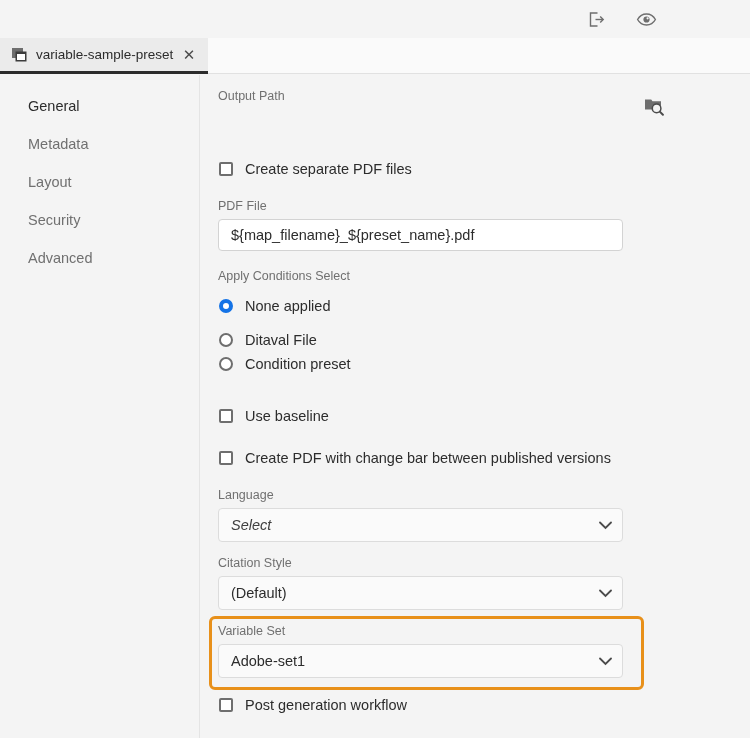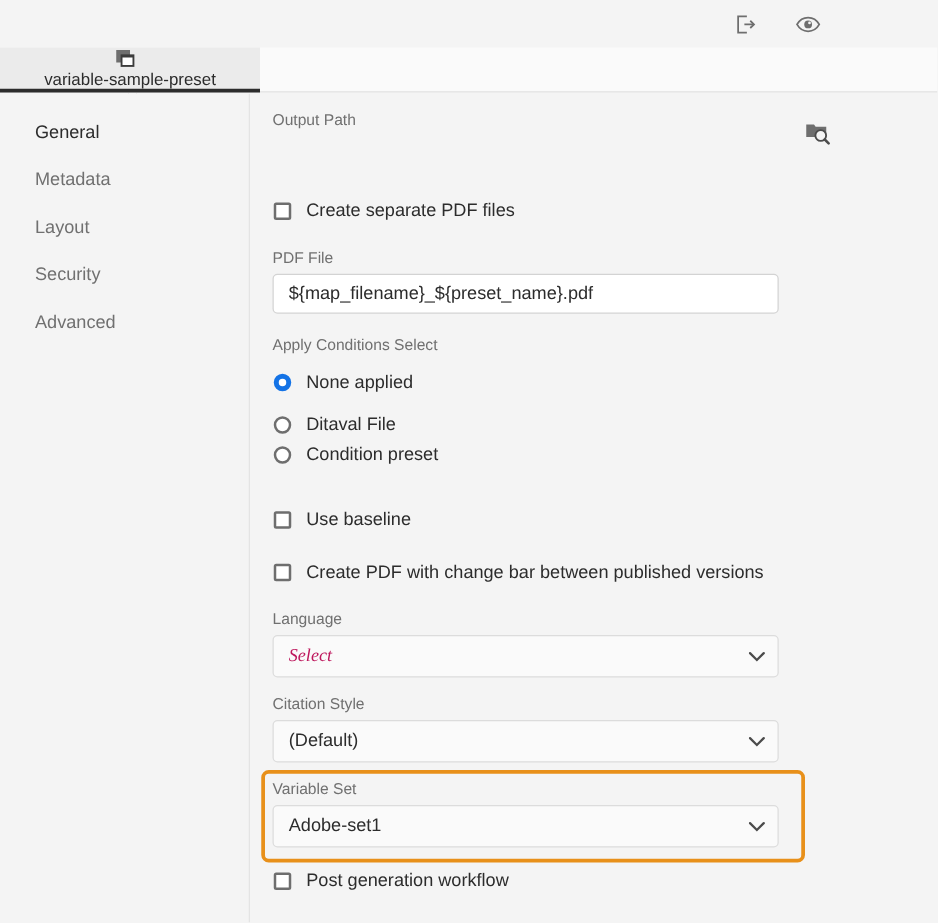--- a/index.html
+++ b/index.html
@@ -36,21 +36,20 @@
     border-bottom: 1px solid #e1e1e1;
   }
   .tab {
     position: absolute; left: 0; top: 0;
     height: 36px; width: 208px;
     background: #ebebeb;
     border-bottom: 3px solid #2c2c2c;
     display: flex; align-items: center;
     padding: 0 10px 0 10px;
     cursor: pointer;
-    flex-direction: column;
   }
   .tab-icon {
     width: 18px; height: 18px; flex: none;
     display: flex; align-items: center; justify-content: center;
     margin-right: 8px;
   }
   .tab-label {
     font-size: 13.5px;
     color: #2c2c2c;
     white-space: nowrap;
@@ -123,21 +122,21 @@
     background: #fafafa;
     border: 1px solid #dcdcdc;
     border-radius: 4px;
     display: flex; align-items: center;
     padding: 0 10px 0 12px;
     font-size: 14.5px;
     color: #2c2c2c;
     cursor: pointer;
   }
   .selectbox .val { flex: 1 1 auto; }
-  .selectbox .val.placeholder { color: #be185d; font-style: italic; font-family: Liberation Serif, serif; }
+  .selectbox .val.placeholder { color: #404040; font-style: italic; }
   .chev {
     width: 14px; height: 14px; flex: none;
     display: flex; align-items: center; justify-content: center;
   }
 
   
   .checkrow {
     display: flex; align-items: center;
     cursor: pointer;
   }

